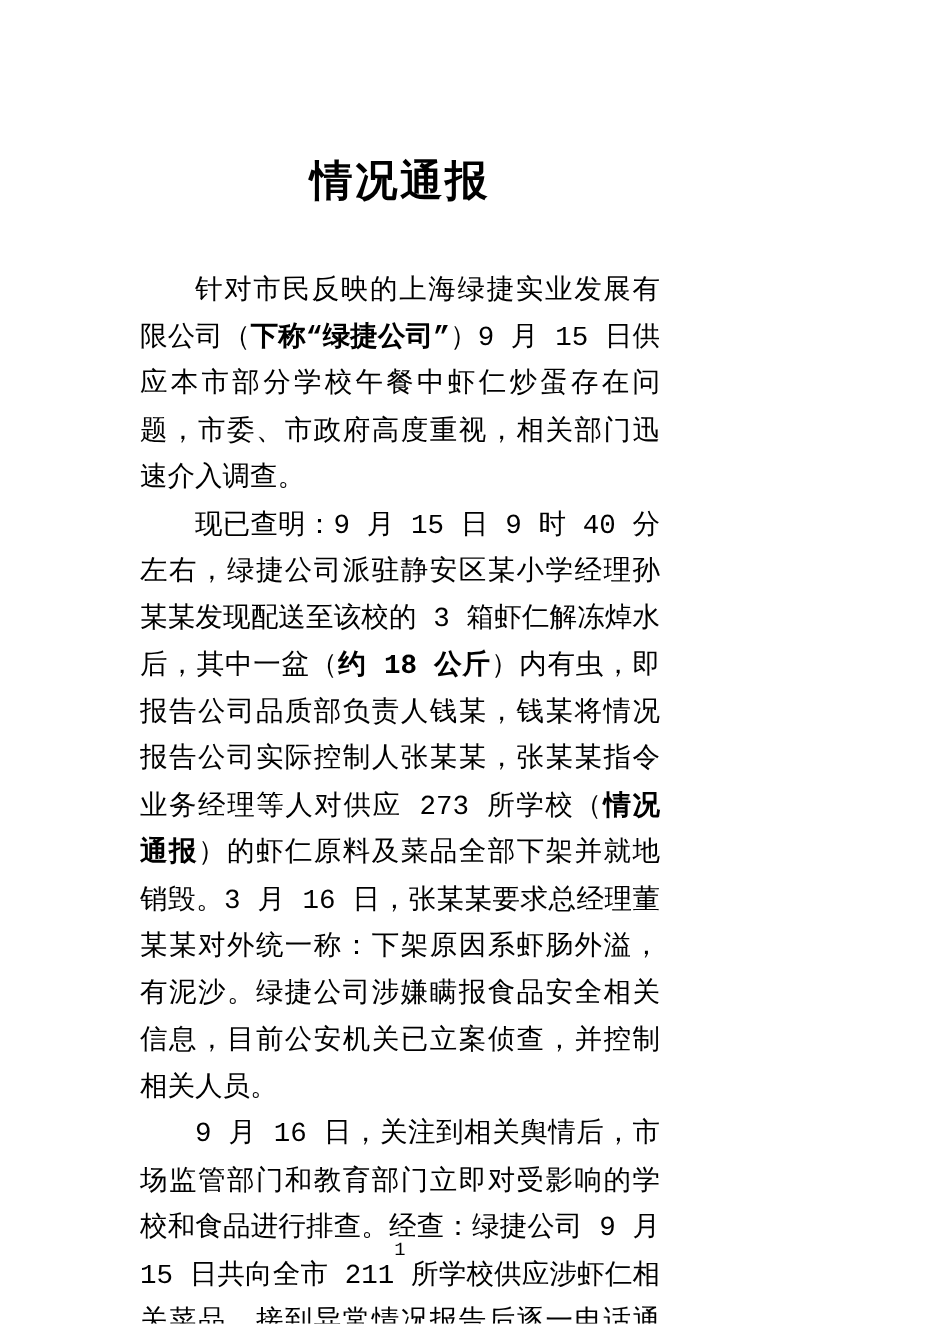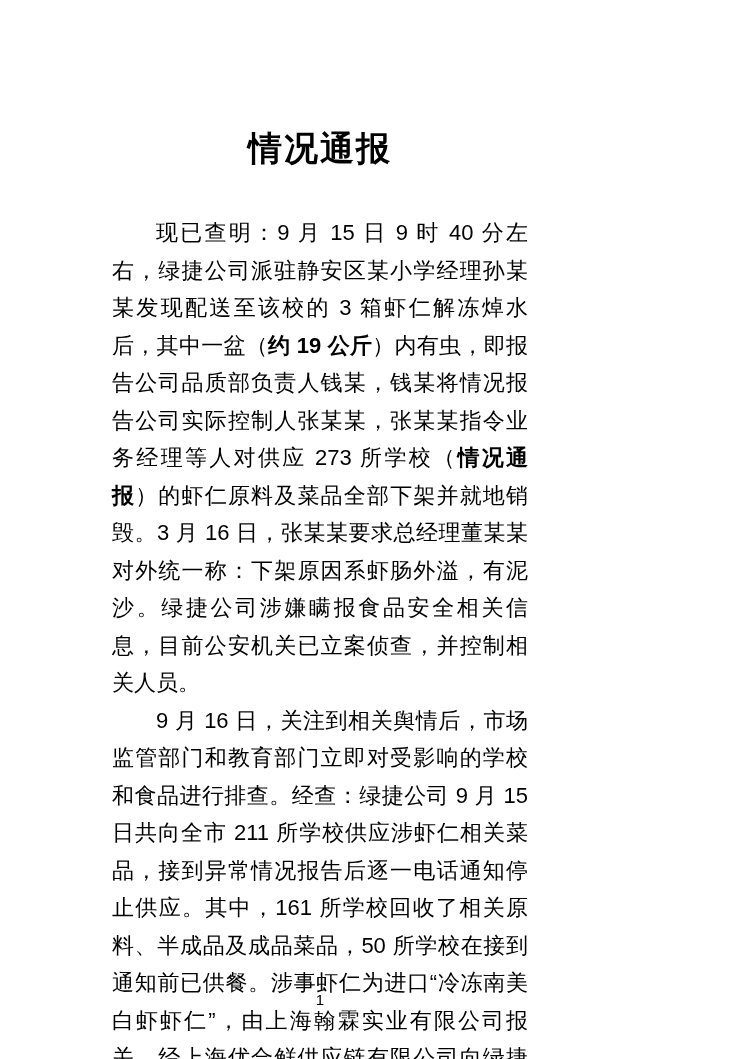--- a/index.html
+++ b/index.html
@@ -7,21 +7,21 @@
     padding: 0;
     background: #ffffff;
   }
   .page {
     position: relative;
     width: 640px;
     height: 1059px;
     background: #ffffff;
     box-sizing: border-box;
     padding: 128px 112px 0 112px;
-    font-family: Liberation Sans, sans-serif;
+    font-family: Liberation Mono, monospace;
     color: #000000;
     overflow: hidden;
   }
   .doc-title {
     margin: 0 0 46px 0;
     text-align: center;
     font-size: 34px;
     line-height: 40px;
     font-weight: 700;
     letter-spacing: 2px;
@@ -50,20 +50,21 @@
     color: #000000;
   }
 </style>
 </head>
 <body>
 
 <div class="page">
   <h1 class="doc-title">情况通报</h1>
 
   <div class="doc-body">
-      <p class="doc-paragraph"><span>现已查明：9 月 15 日 9 时 40 分左右，绿捷公司派驻静安区某小学经理孙某某发现配送至该校的 3 箱虾仁解冻焯水后，其中一盆（</span><span class="bold">约 19 公斤</span><span>）内有虫，即报告公司品质部负责人钱某，钱某将情况报告公司实际控制人张某某，张某某指令业务经理等人对供应 273 所学校（</span><span class="bold">情况通报</span><span>）的虾仁原料及菜品全部下架并就地销毁。3 月 16 日，张某某要求总经理董某某对外统一称：下架原因系虾肠外溢，有泥沙。绿捷公司涉嫌瞒报食品安全相关信息，目前公安机关已立案侦查，并控制相关人员。</span></p>
+      <p class="doc-paragraph"><span>针对市民反映的上海绿捷实业发展有限公司（</span><span class="bold">下称“绿捷公司”</span><span>）9 月 15 日供应本市部分学校午餐中虾仁炒蛋存在问题，市委、市政府高度重视，相关部门迅速介入调查。</span></p>
+      <p class="doc-paragraph"><span>现已查明：9 月 15 日 9 时 40 分左右，绿捷公司派驻静安区某小学经理孙某某发现配送至该校的 3 箱虾仁解冻焯水后，其中一盆（</span><span class="bold">约 18 公斤</span><span>）内有虫，即报告公司品质部负责人钱某，钱某将情况报告公司实际控制人张某某，张某某指令业务经理等人对供应 273 所学校（</span><span class="bold">情况通报</span><span>）的虾仁原料及菜品全部下架并就地销毁。3 月 16 日，张某某要求总经理董某某对外统一称：下架原因系虾肠外溢，有泥沙。绿捷公司涉嫌瞒报食品安全相关信息，目前公安机关已立案侦查，并控制相关人员。</span></p>
       <p class="doc-paragraph"><span>9 月 16 日，关注到相关舆情后，市场监管部门和教育部门立即对受影响的学校和食品进行排查。经查：绿捷公司 9 月 15 日共向全市 211 所学校供应涉虾仁相关菜品，接到异常情况报告后逐一电话通知停止供应。其中，161 所学校回收了相关原料、半成品及成品菜品，50 所学校在接到通知前已供餐。涉事虾仁为进口“冷冻南美白虾虾仁”，由上海翰霖实业有限公司报关，经上海优合鲜供应链有限公司向绿捷公司供应，生产日期为 2025 年 3 月 20 日，保质期 24 个月，</span></p>
     </div>
 
   <div class="page-footer">
     <span class="page-number">1</span>
   </div>
 </div>
 
 </body></html>

